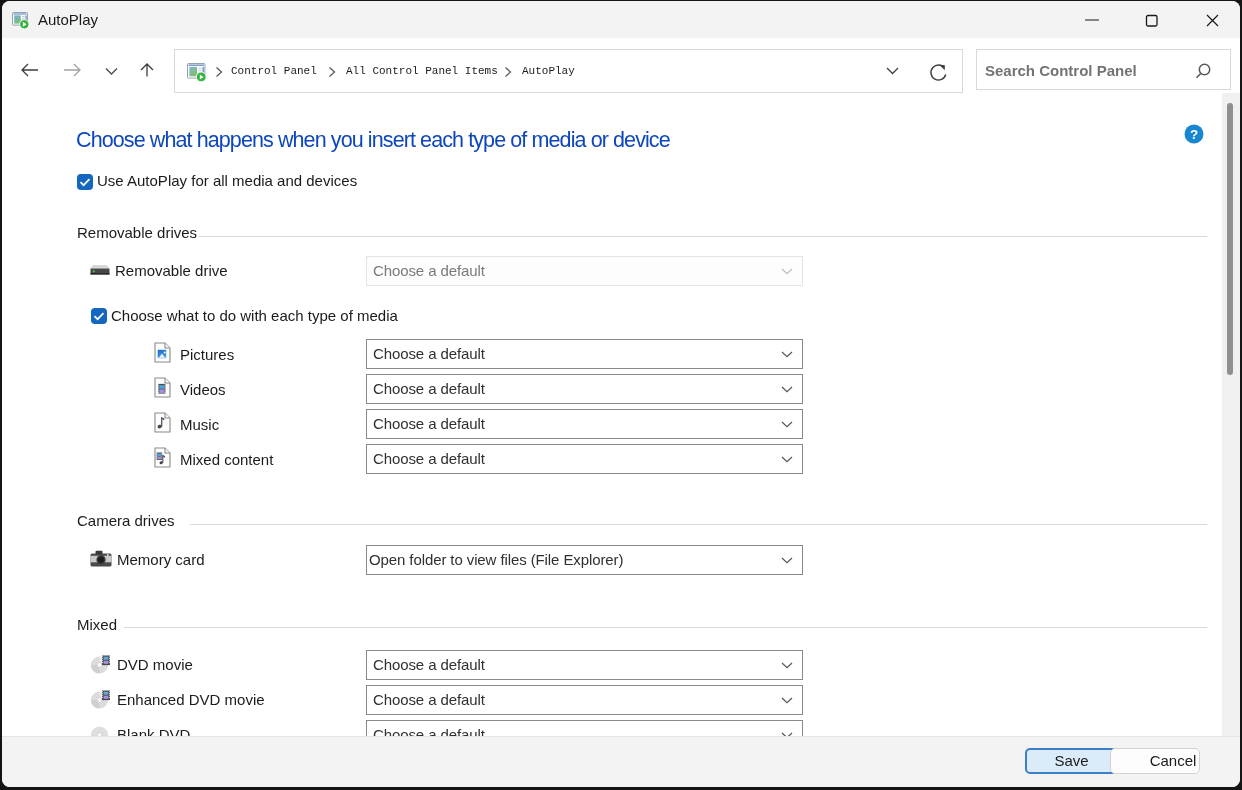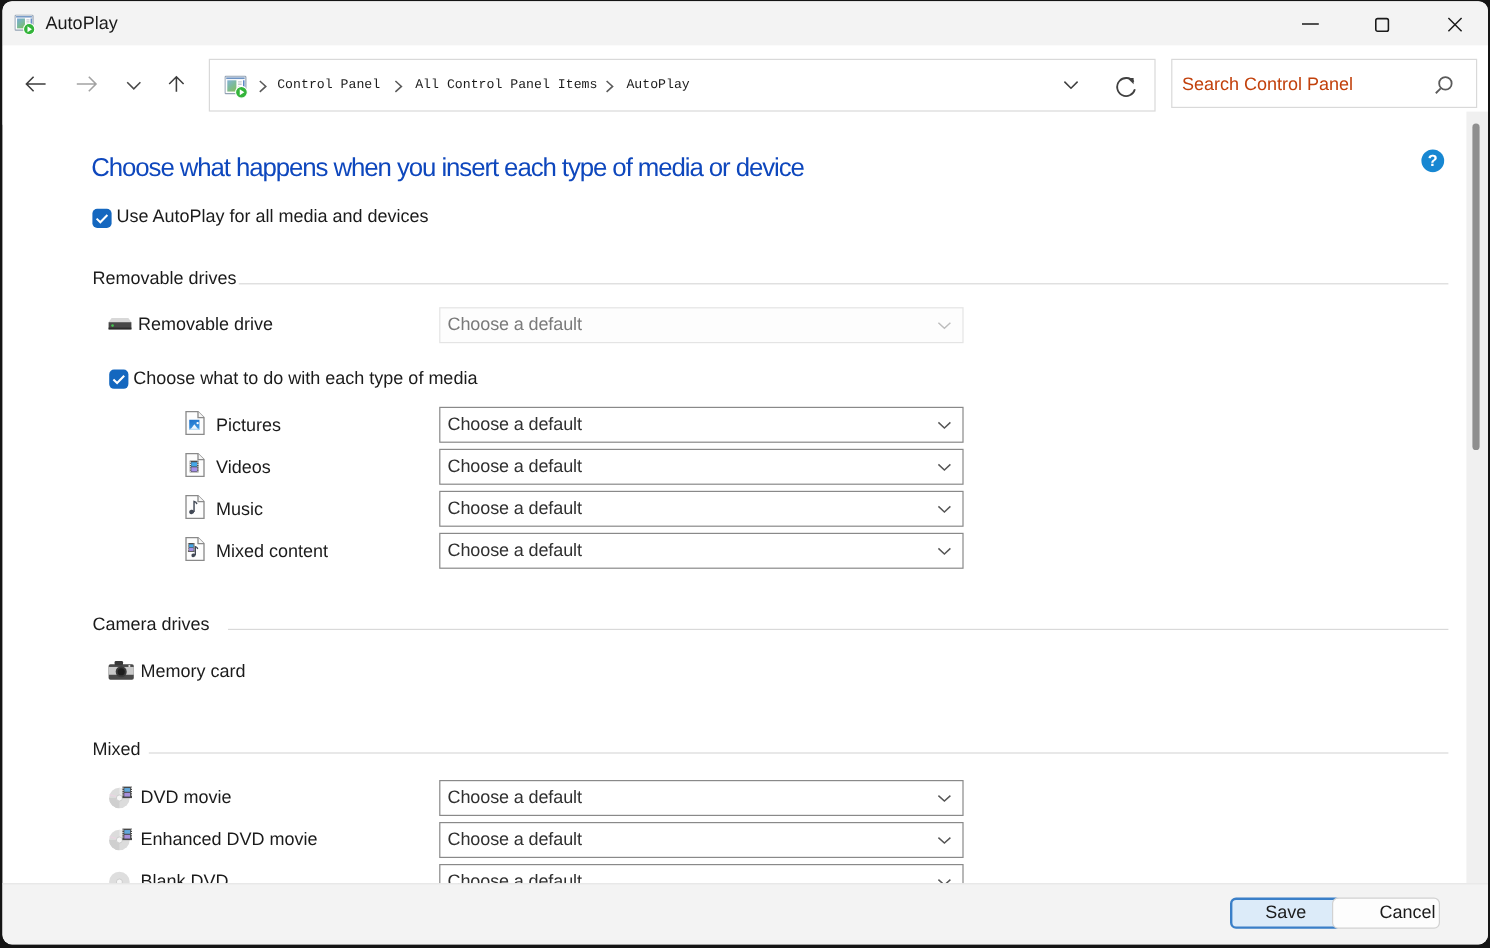--- a/index.html
+++ b/index.html
@@ -104,21 +104,21 @@
       <div class="crumb abs" style="left:347px;top:11px">AutoPlay</div>
       <svg class="abs" style="left:711px;top:17px" width="13" height="8" viewBox="0 0 13 8">
             <path d="M1 1 L6.5 6.5 L12 1" fill="none" stroke="#3f3f3f" stroke-width="1.3"></path>
           </svg>
       <svg class="abs" style="left:753px;top:12px" width="22" height="22" viewBox="0 0 22 22">
         <path d="M17.74 12.44 A7.5 7.5 0 1 1 16.64 6.2" fill="none" stroke="#414141" stroke-width="1.5"></path>
         <path d="M11.4 2.9 L16.7 2.9 L16.7 8.2 Z" fill="#414141"></path>
       </svg>
     </div>
     <div id="searchbox">
-      <div class="abs" style="left:8px;top:11px;font-size:15px;line-height:20px;color:#c2410c;">Search Control Panel</div>
+      <div class="abs" style="left:8px;top:11px;font-size:15px;line-height:20px;color:#737373;font-weight:bold;">Search Control Panel</div>
       <svg class="abs" style="left:216px;top:12px" width="19" height="19" viewBox="0 0 19 19">
         <circle cx="11.5" cy="7.5" r="5.2" fill="none" stroke="#5a5a5a" stroke-width="1.5"></circle>
         <line x1="7.6" y1="11.6" x2="3.5" y2="15.7" stroke="#5a5a5a" stroke-width="1.5"></line>
       </svg>
     </div>
   </div>
   <div id="content">
     <div class="h1 abs" style="left:74px;top:126px;">Choose what happens when you insert each type of media or device</div>
     <svg class="abs" style="left:1182px;top:123px" width="20" height="20">
           <circle cx="10" cy="10" r="9.5" fill="#1787d2"></circle>
@@ -229,20 +229,26 @@
 
     <svg class="abs" style="left:88px;top:549px" width="22" height="18" viewBox="0 0 22 18">
       <rect x="0.5" y="3.5" width="21" height="13" rx="1.5" fill="#4a4a4a"></rect>
       <rect x="5.5" y="0.8" width="7" height="3.5" rx="1" fill="#383838"></rect>
       <rect x="0.5" y="5.8" width="21" height="6.5" fill="#c9c9c9"></rect>
       <circle cx="11" cy="9.8" r="4.6" fill="#3a3a3a"></circle>
       <circle cx="11" cy="9.8" r="3" fill="#1d1d1d"></circle>
       <circle cx="17.8" cy="5" r="0.9" fill="#e8e8e8"></circle>
     </svg>
     <div class="lbl" style="left:115px;top:549px;">Memory card</div>
+    <div class="sel" style="top:544px;">
+          <span class="t" style="left:2px;">Open folder to view files (File Explorer)</span>
+      <svg class="abs" style="right:9px;top:11px" width="12" height="7" viewBox="0 0 12 7">
+            <path d="M1 1 L6 5.6 L11 1" fill="none" stroke="#555" stroke-width="1.2"></path>
+          </svg>
+    </div>
 
     <div class="sech" style="left:75px;top:614px;">Mixed</div>
     <div class="secline" style="left:122px;top:626px;width:1083px;"></div>
 
     <svg class="abs" style="left:88px;top:653px" width="22" height="20" viewBox="0 0 22 20">
       <circle cx="9.5" cy="11" r="8.6" fill="#dcdcdc"></circle>
       <path d="M9.5 2.4 A8.6 8.6 0 0 1 18.1 11 L12.3 11 A2.8 2.8 0 0 0 9.5 8.2 Z" fill="#eaeaea"></path>
       <path d="M0.9 11 A8.6 8.6 0 0 0 9.5 19.6 L9.5 13.8 A2.8 2.8 0 0 1 6.7 11 Z" fill="#cfcfcf"></path>
       <path d="M1.4 8.2 L6.9 9.9" stroke="#e9d5e2" stroke-width="1.2"></path>
       <circle cx="9.5" cy="11" r="2.5" fill="#f6f6f6" stroke="#c2c2c2" stroke-width="0.6"></circle>

